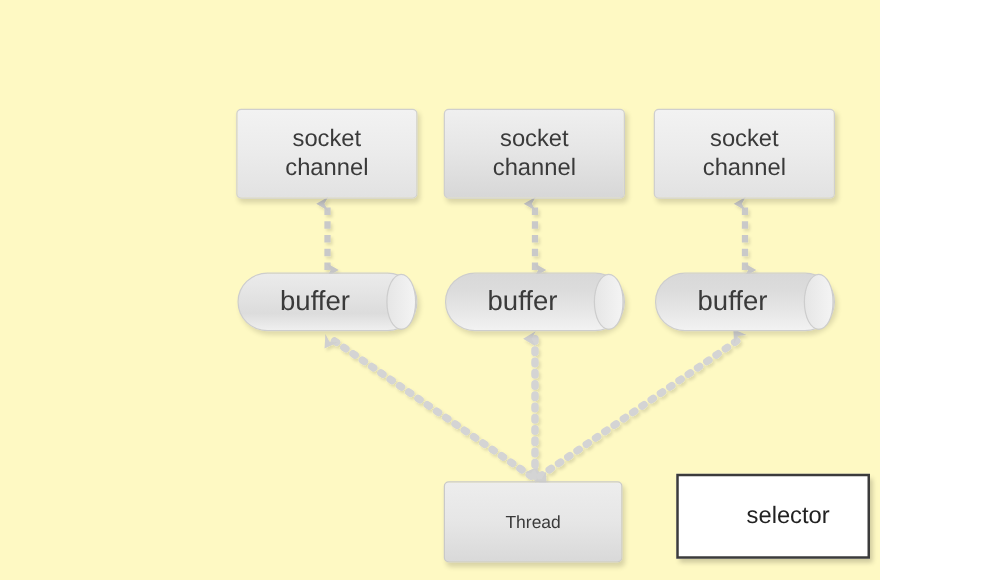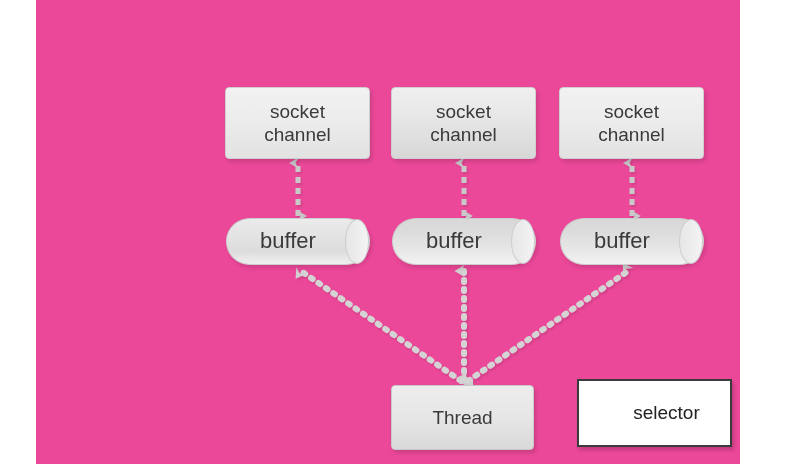--- a/index.html
+++ b/index.html
@@ -10,22 +10,21 @@
   body {
     width: 800px;
     height: 464px;
     font-family: "Liberation Sans", "DejaVu Sans", sans-serif;
     overflow: hidden;
   }
   #canvas {
     position: relative;
     width: 704px;
     height: 464px;
-    background: #ec4899;
-    margin-left: 36px;
+    background: #fef9c3;
   }
   #edges {
     position: absolute;
     left: 0;
     top: 0;
     width: 800px;
     height: 464px;
     pointer-events: none;
   }
   .node {
@@ -93,21 +92,21 @@
     height: 47px;
     display: flex;
     align-items: center;
     justify-content: center;
   }
 
   
   .thread {
     width: 143px;
     height: 65px;
-    font-size: 19px;
+    font-size: 14px;
     border: 1px solid #c9c9c9;
     border-radius: 4px;
     background: linear-gradient(to bottom, #ededed 0%, #e6e6e6 50%, #d9d9d9 100%);
     box-shadow: 2px 3px 4px rgba(0,0,0,0.15);
   }
 
   
   .selector {
     width: 155px;
     height: 68px;

